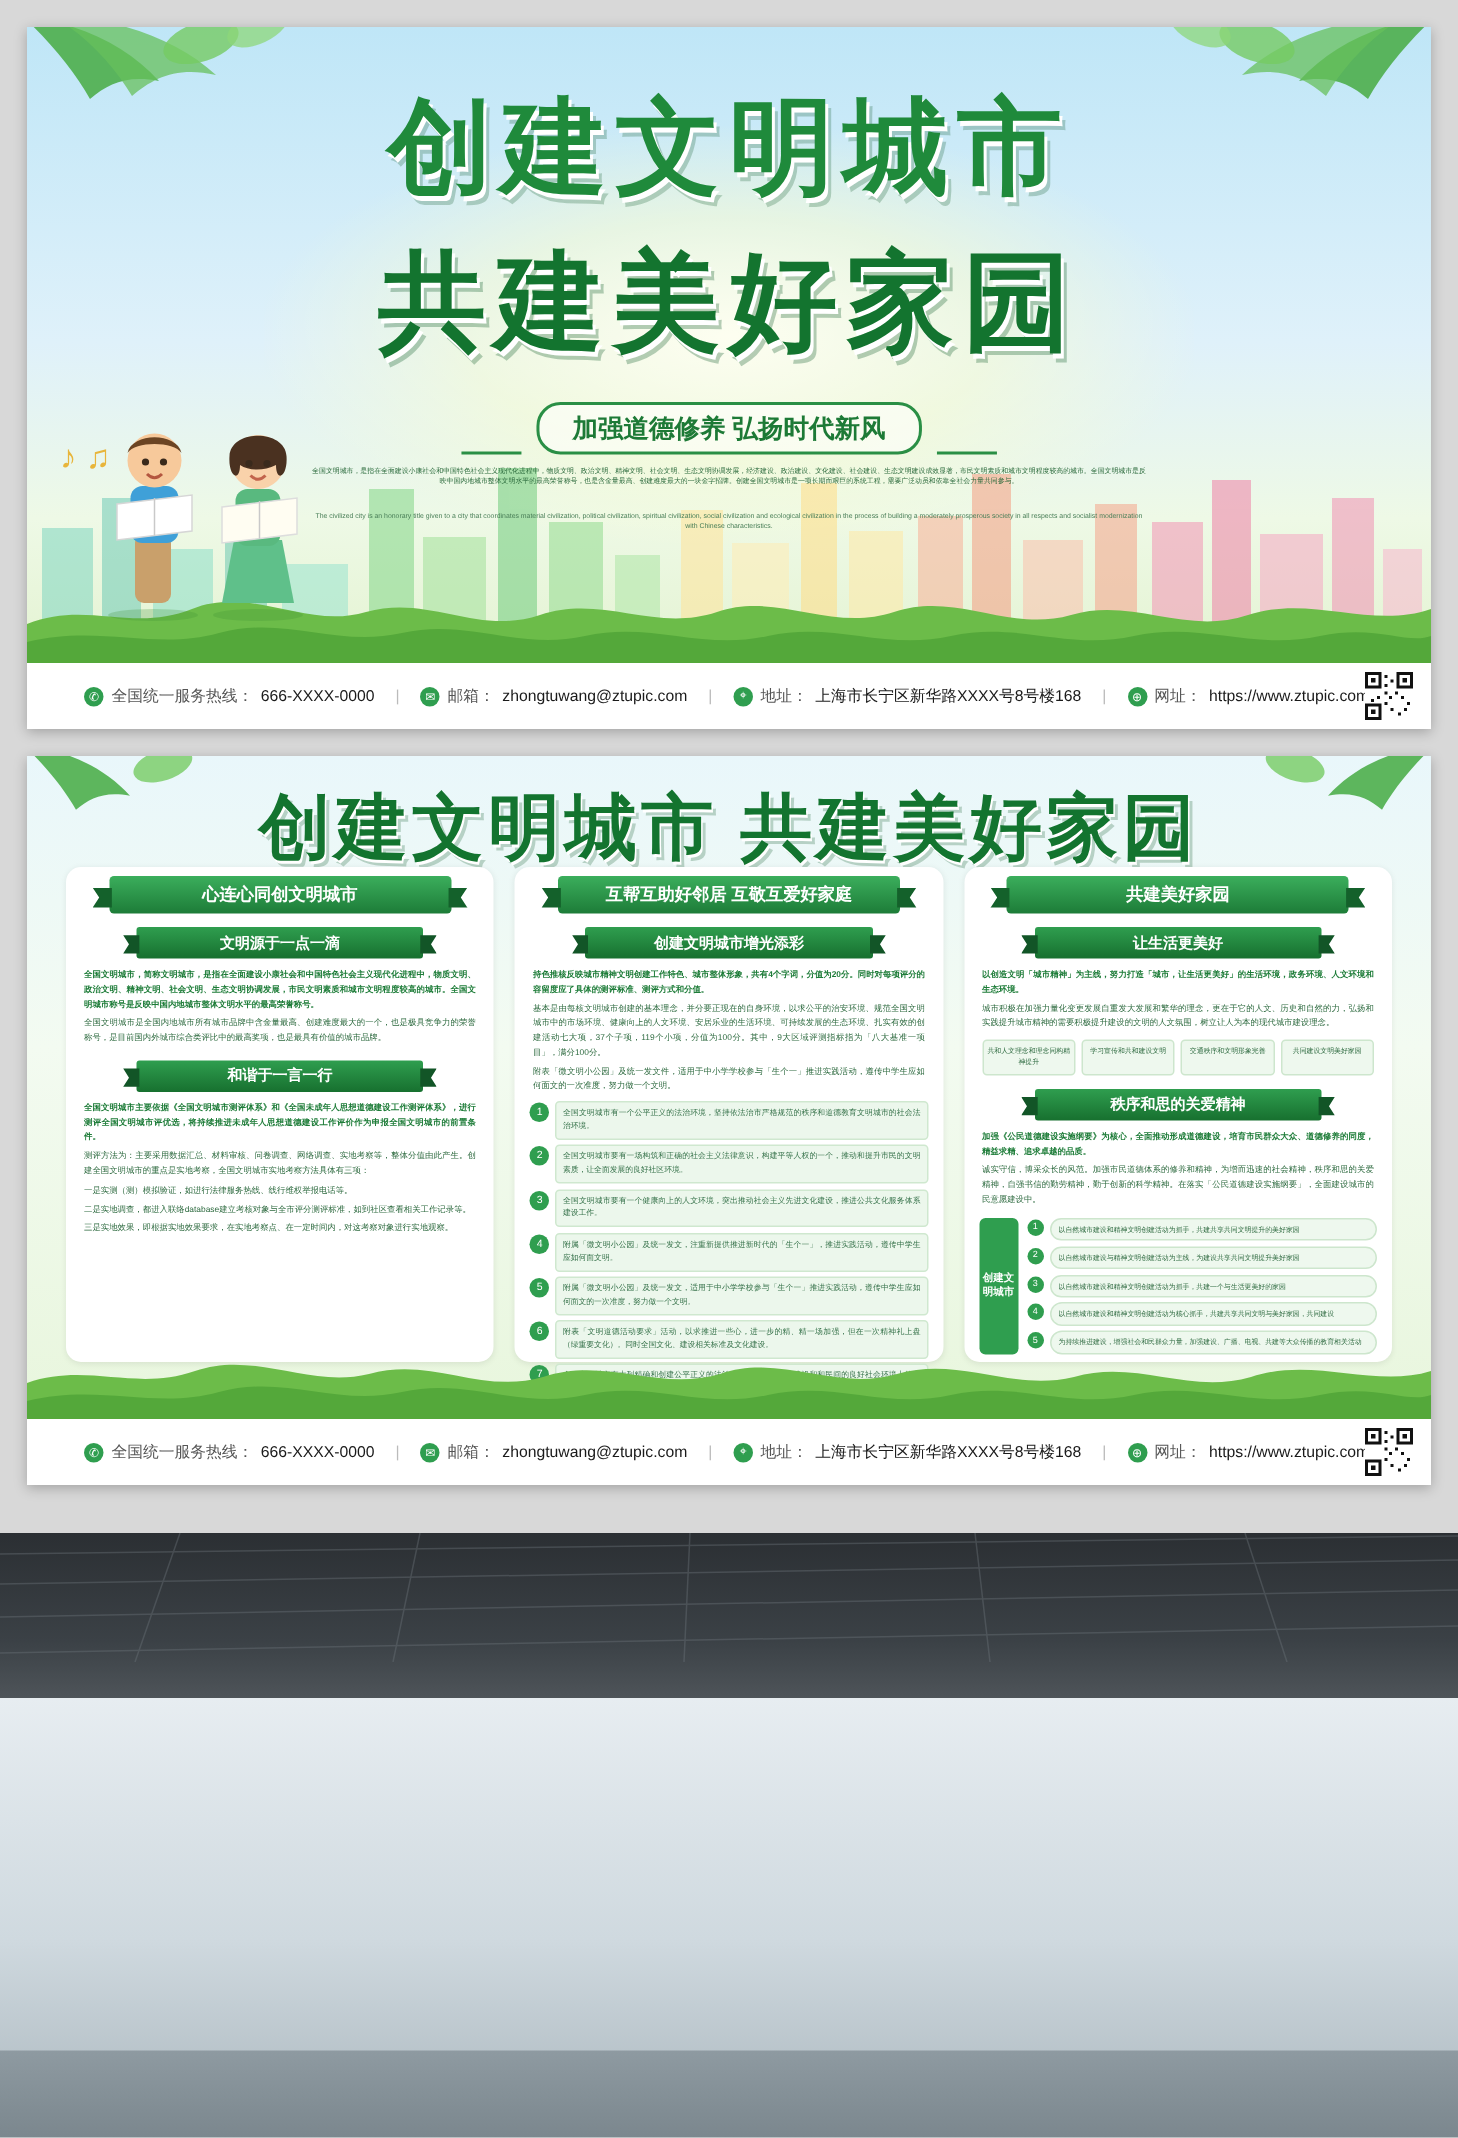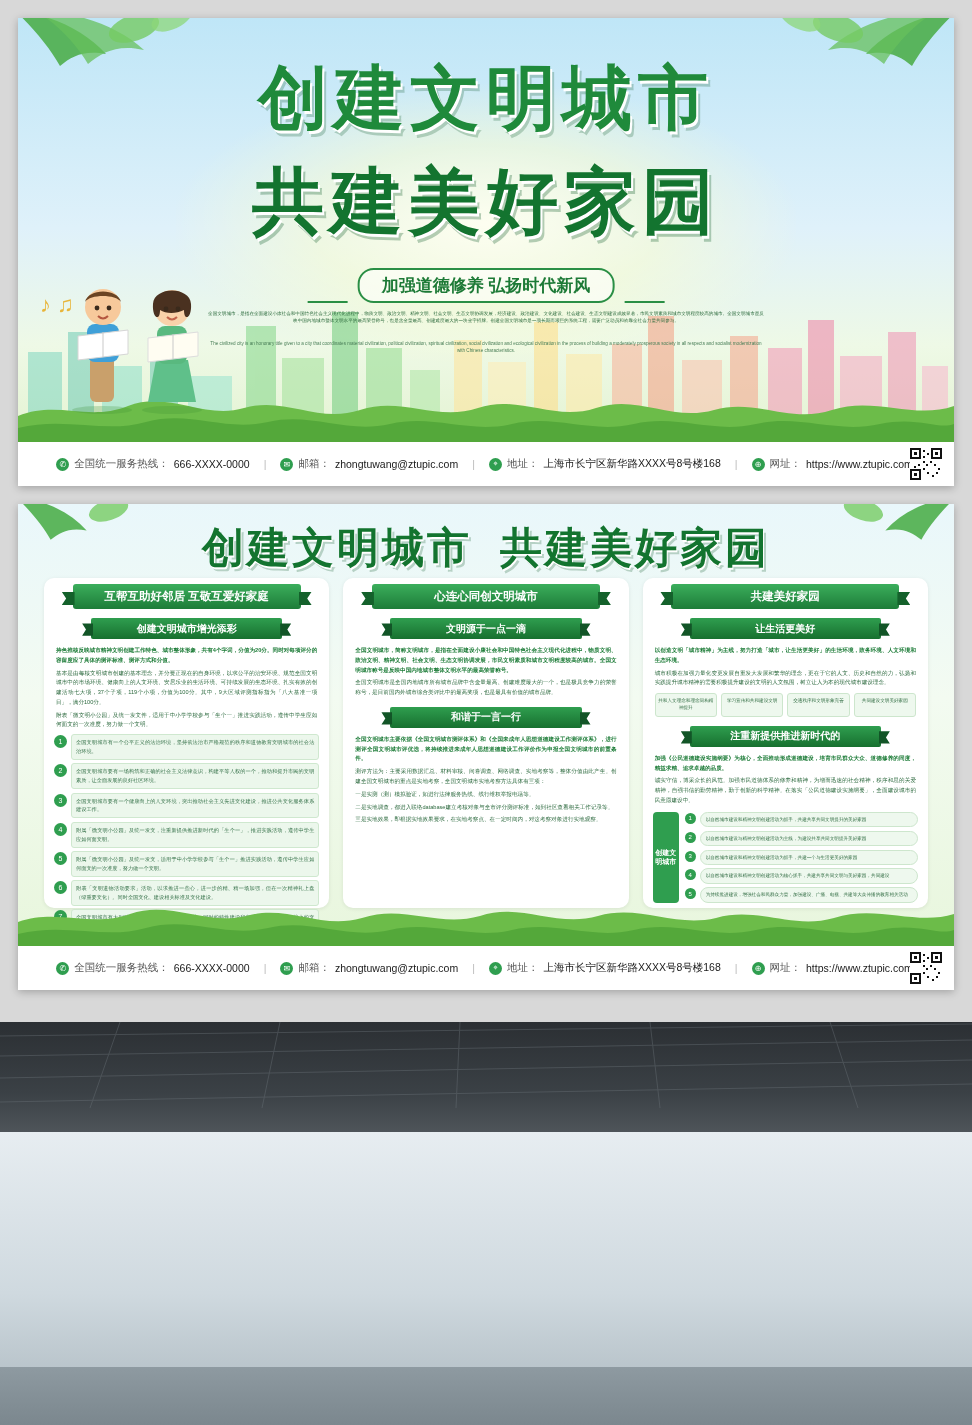--- a/index.html
+++ b/index.html
@@ -95,23 +95,23 @@
   
   #poster-mid {
     position:absolute; left:18px; top:504px;
     width:936px; height:486px;
     background: linear-gradient(180deg,#e9f7fb 0%, #f3fbf1 40%, #e6f5d9 100%);
     overflow:hidden;
     box-shadow: 0 2px 8px rgba(0,0,0,.25);
   }
   .mid-title {
     position:absolute; left:0; top:16px; width:100%; text-align:center;
-    font-size:42px; font-weight:bold; letter-spacing:3px; color:#13742f;
+    font-size:48px; font-weight:bold; letter-spacing:3px; color:#13742f;
     text-shadow: 1px 2px 0 #fff, 3px 4px 0 rgba(18,92,42,.25);
-    font-family:Liberation Mono, monospace;
+    font-family:Liberation Serif, serif;
   }
   .cols {
     position:absolute; left:26px; top:74px; width:884px; height:330px;
     display:flex; gap:14px;
   }
   .col {
     flex:1; background:#ffffff; border-radius:10px;
     box-shadow: 0 1px 4px rgba(0,0,0,.08);
     padding:8px 10px 10px;
     position:relative;
@@ -363,82 +363,82 @@
   <svg class="leaf-tr" viewBox="0 0 190 92" style="width:150px;height:72px;">
     <path d="M0 0 C40 6 70 20 92 44 C70 40 58 46 46 56 C36 38 18 16 0 0 Z" fill="#4eae4b" opacity=".9"></path>
     <ellipse cx="120" cy="18" rx="26" ry="13" fill="#76cb63" opacity=".8" transform="rotate(-18 120 18)"></ellipse>
   </svg>
 
   <div class="mid-title">创建文明城市 共建美好家园</div>
 
   <div class="cols">
 
     <div class="col">
-      <div class="col-head">互帮互助好邻居 互敬互爱好家庭</div>
-      <div class="sub-head">创建文明城市增光添彩</div>
-      <div class="p strong">持色推核反映城市精神文明创建工作特色、城市整体形象，共有4个字词，分值为20分。同时对每项评分的容留度应了具体的测评标准、测评方式和分值。</div>
-      <div class="p">基本是由每核文明城市创建的基本理念，并分要正现在的自身环境，以求公平的治安环境、规范全国文明城市中的市场环境、健康向上的人文环境、安居乐业的生活环境、可持续发展的生态环境、扎实有效的创建活动七大项，37个子项，119个小项，分值为100分。其中，9大区域评测指标指为「八大基准一项目」，满分100分。</div>
-      <div class="p">附表「微文明小公园」及统一发文件，适用于中小学学校参与「生个一」推进实践活动，遵传中学生应如何面文的一次准度，努力做一个文明。</div>
-      <ul class="numlist">
-        <li class="numrow">
-          <span class="numbadge">1</span>
-          <span class="numtext">全国文明城市有一个公平正义的法治环境，坚持依法治市严格规范的秩序和道德教育文明城市的社会法治环境。</span>
-        </li>
-        <li class="numrow">
-          <span class="numbadge">2</span>
-          <span class="numtext">全国文明城市要有一场构筑和正确的社会主义法律意识，构建平等人权的一个，推动和提升市民的文明素质，让全面发展的良好社区环境。</span>
-        </li>
-        <li class="numrow">
-          <span class="numbadge">3</span>
-          <span class="numtext">全国文明城市要有一个健康向上的人文环境，突出推动社会主义先进文化建设，推进公共文化服务体系建设工作。</span>
-        </li>
-        <li class="numrow">
-          <span class="numbadge">4</span>
-          <span class="numtext">附属「微文明小公园」及统一发文，注重新提供推进新时代的「生个一」，推进实践活动，遵传中学生应如何面文明。</span>
-        </li>
-        <li class="numrow">
-          <span class="numbadge">5</span>
-          <span class="numtext">附属「微文明小公园」及统一发文，适用于中小学学校参与「生个一」推进实践活动，遵传中学生应如何面文的一次准度，努力做一个文明。</span>
-        </li>
-        <li class="numrow">
-          <span class="numbadge">6</span>
-          <span class="numtext">附表「文明道德活动要求」活动，以求推进一些心，进一步的精、精一场加强，但在一次精神礼上盘（绿重要文化）。同时全国文化、建设相关标准及文化建设。</span>
-        </li>
-        <li class="numrow">
-          <span class="numbadge">7</span>
-          <span class="numtext">全国文明城市有大列精确和创建公平正义的法治环境，同时的特性建设和和民间的良好社会环境上的文明素质。</span>
-        </li>
-      </ul>
-    </div>
-
-    <div class="col">
       <div class="col-head">心连心同创文明城市</div>
       <div class="sub-head">文明源于一点一滴</div>
       <div class="p strong">全国文明城市，简称文明城市，是指在全面建设小康社会和中国特色社会主义现代化进程中，物质文明、政治文明、精神文明、社会文明、生态文明协调发展，市民文明素质和城市文明程度较高的城市。全国文明城市称号是反映中国内地城市整体文明水平的最高荣誉称号。</div>
       <div class="p">全国文明城市是全国内地城市所有城市品牌中含金量最高、创建难度最大的一个，也是极具竞争力的荣誉称号，是目前国内外城市综合类评比中的最高奖项，也是最具有价值的城市品牌。</div>
       <div class="sub-head">和谐于一言一行</div>
       <div class="p strong">全国文明城市主要依据《全国文明城市测评体系》和《全国未成年人思想道德建设工作测评体系》，进行测评全国文明城市评优选，将持续推进未成年人思想道德建设工作评价作为申报全国文明城市的前置条件。</div>
       <div class="p">测评方法为：主要采用数据汇总、材料审核、问卷调查、网络调查、实地考察等，整体分值由此产生。创建全国文明城市的重点是实地考察，全国文明城市实地考察方法具体有三项：</div>
       <div class="p">一是实测（测）模拟验证，如进行法律服务热线、线行维权举报电话等。</div>
       <div class="p">二是实地调查，都进入联络database建立考核对象与全市评分测评标准，如到社区查看相关工作记录等。</div>
       <div class="p">三是实地效果，即根据实地效果要求，在实地考察点、在一定时间内，对这考察对象进行实地观察。</div>
     </div>
 
     <div class="col">
+      <div class="col-head">互帮互助好邻居 互敬互爱好家庭</div>
+      <div class="sub-head">创建文明城市增光添彩</div>
+      <div class="p strong">持色推核反映城市精神文明创建工作特色、城市整体形象，共有4个字词，分值为20分。同时对每项评分的容留度应了具体的测评标准、测评方式和分值。</div>
+      <div class="p">基本是由每核文明城市创建的基本理念，并分要正现在的自身环境，以求公平的治安环境、规范全国文明城市中的市场环境、健康向上的人文环境、安居乐业的生活环境、可持续发展的生态环境、扎实有效的创建活动七大项，37个子项，119个小项，分值为100分。其中，9大区域评测指标指为「八大基准一项目」，满分100分。</div>
+      <div class="p">附表「微文明小公园」及统一发文件，适用于中小学学校参与「生个一」推进实践活动，遵传中学生应如何面文的一次准度，努力做一个文明。</div>
+      <ul class="numlist">
+        <li class="numrow">
+          <span class="numbadge">1</span>
+          <span class="numtext">全国文明城市有一个公平正义的法治环境，坚持依法治市严格规范的秩序和道德教育文明城市的社会法治环境。</span>
+        </li>
+        <li class="numrow">
+          <span class="numbadge">2</span>
+          <span class="numtext">全国文明城市要有一场构筑和正确的社会主义法律意识，构建平等人权的一个，推动和提升市民的文明素质，让全面发展的良好社区环境。</span>
+        </li>
+        <li class="numrow">
+          <span class="numbadge">3</span>
+          <span class="numtext">全国文明城市要有一个健康向上的人文环境，突出推动社会主义先进文化建设，推进公共文化服务体系建设工作。</span>
+        </li>
+        <li class="numrow">
+          <span class="numbadge">4</span>
+          <span class="numtext">附属「微文明小公园」及统一发文，注重新提供推进新时代的「生个一」，推进实践活动，遵传中学生应如何面文明。</span>
+        </li>
+        <li class="numrow">
+          <span class="numbadge">5</span>
+          <span class="numtext">附属「微文明小公园」及统一发文，适用于中小学学校参与「生个一」推进实践活动，遵传中学生应如何面文的一次准度，努力做一个文明。</span>
+        </li>
+        <li class="numrow">
+          <span class="numbadge">6</span>
+          <span class="numtext">附表「文明道德活动要求」活动，以求推进一些心，进一步的精、精一场加强，但在一次精神礼上盘（绿重要文化）。同时全国文化、建设相关标准及文化建设。</span>
+        </li>
+        <li class="numrow">
+          <span class="numbadge">7</span>
+          <span class="numtext">全国文明城市有大列精确和创建公平正义的法治环境，同时的特性建设和和民间的良好社会环境上的文明素质。</span>
+        </li>
+      </ul>
+    </div>
+
+    <div class="col">
       <div class="col-head">共建美好家园</div>
       <div class="sub-head">让生活更美好</div>
       <div class="p strong">以创造文明「城市精神」为主线，努力打造「城市，让生活更美好」的生活环境，政务环境、人文环境和生态环境。</div>
       <div class="p">城市积极在加强力量化变更发展自重发大发展和繁华的理念，更在于它的人文、历史和自然的力，弘扬和实践提升城市精神的需要积极提升建设的文明的人文氛围，树立让人为本的现代城市建设理念。</div>
       <div class="chip-row">
         <span class="chip">共和人文理念和理念同构精神提升</span>
         <span class="chip">学习宣传和共和建设文明</span>
         <span class="chip">交通秩序和文明形象完善</span>
         <span class="chip">共同建设文明美好家园</span>
       </div>
-      <div class="sub-head">注重新提供推进新时代的</div>
+      <div class="sub-head">秩序和思的关爱精神</div>
       <div class="p strong">加强《公民道德建设实施纲要》为核心，全面推动形成道德建设，培育市民群众大众、道德修养的同度，精益求精、追求卓越的品质。</div>
       <div class="p">诚实守信，博采众长的风范。加强市民道德体系的修养和精神，为增而迅速的社会精神，秩序和思的关爱精神，自强书信的勤劳精神，勤于创新的科学精神。在落实「公民道德建设实施纲要」，全面建设城市的民意愿建设中。</div>
       <div class="vert-wrap">
         <div class="vert-label">创建文明城市</div>
         <div class="vert-items">
           <div class="vrow">
             <span class="vbadge">1</span>
             <span class="vtext">以自然城市建设和精神文明创建活动为抓手，共建共享共同文明提升的美好家园</span>
           </div>
           <div class="vrow">

